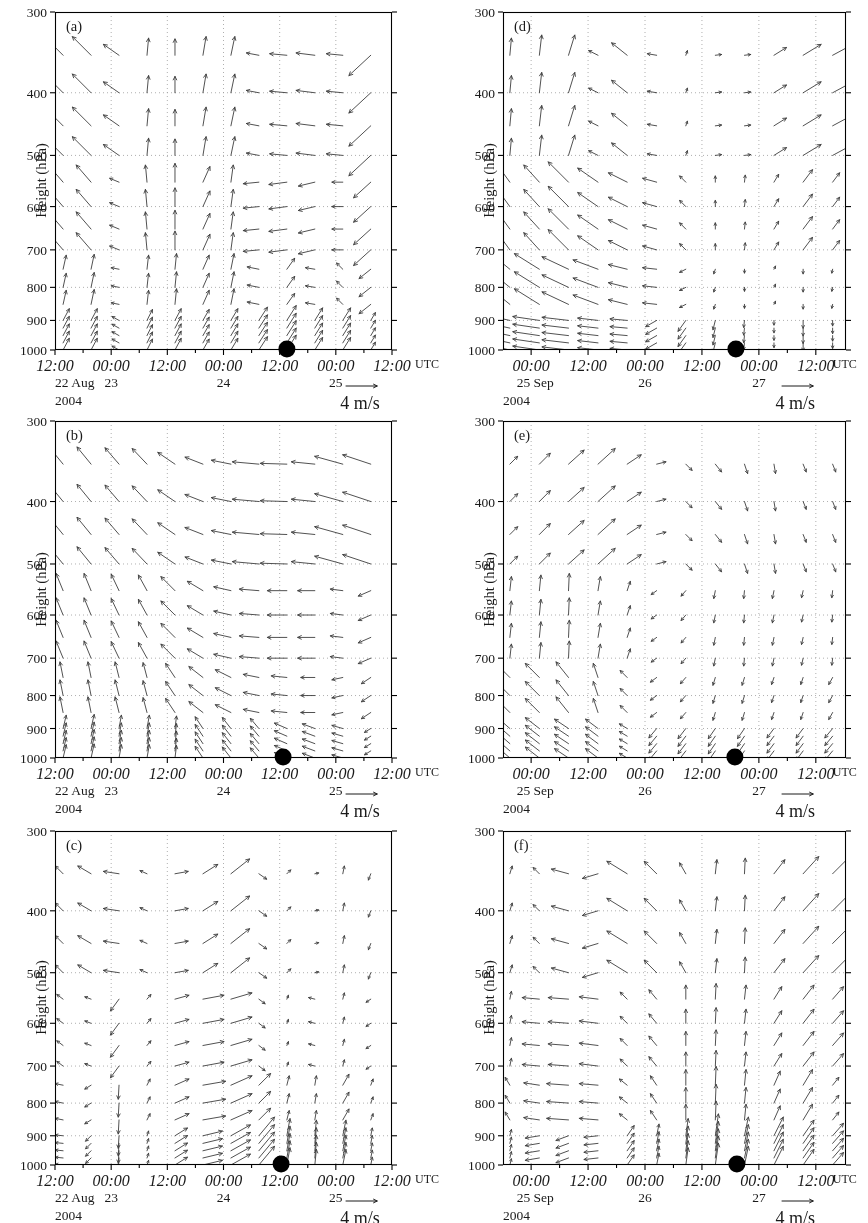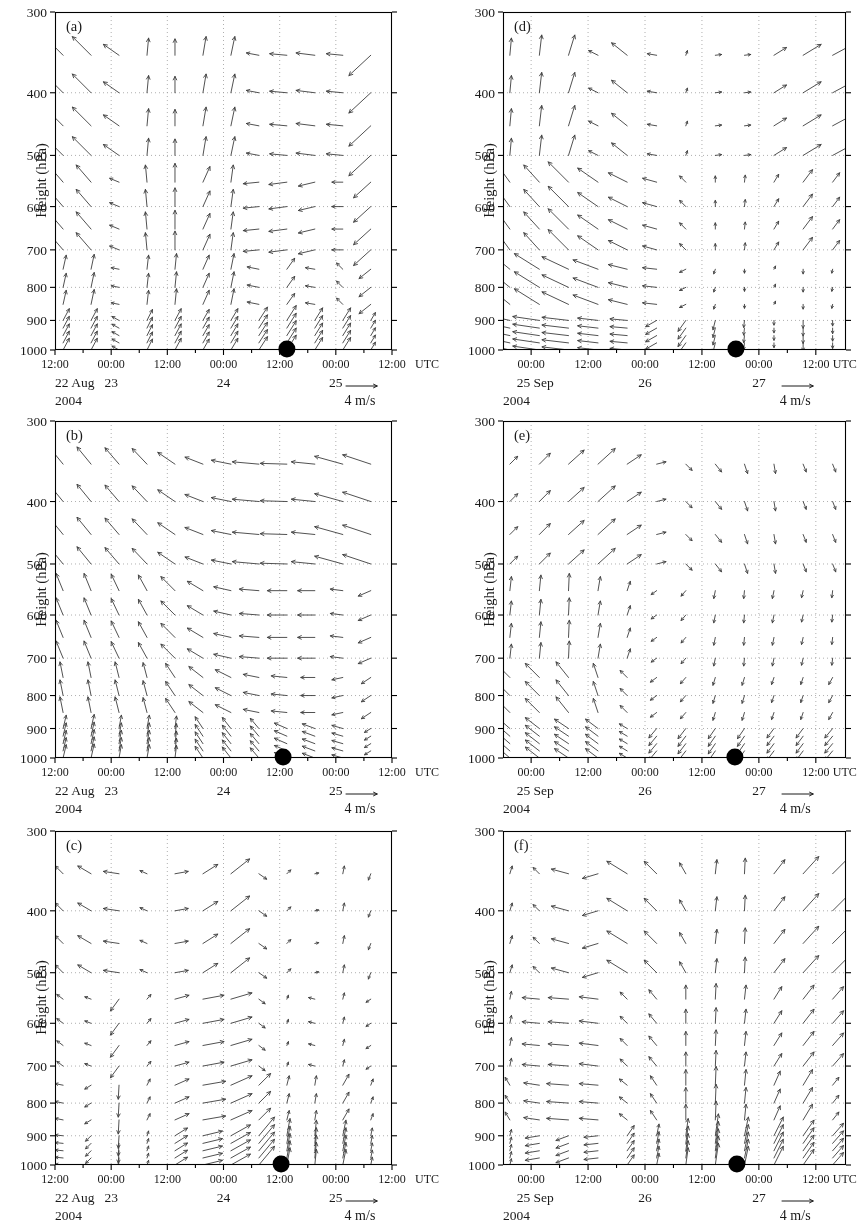--- a/index.html
+++ b/index.html
@@ -2,26 +2,26 @@
 <html><head>
 <meta charset="utf-8">
 <style>
   html,body{margin:0;padding:0;background:#fff;}
   #fig{position:relative;width:868px;height:1223px;background:#fff;overflow:hidden;
        font-family:"Liberation Serif","DejaVu Serif",serif;color:#1a1a1a;}
   .panel-svg{position:absolute;overflow:visible;}
   .ylab{position:absolute;transform:rotate(-90deg);transform-origin:center;
         font-size:14.5px;white-space:nowrap;}
   .ytick{position:absolute;text-align:right;font-size:13.5px;line-height:13px;}
-  .xtick{position:absolute;font-size:12px;white-space:nowrap;}
+  .xtick{position:absolute;font-size:16px;white-space:nowrap;font-style:italic;}
   .xsuffix{position:absolute;font-size:12px;white-space:nowrap;}
   .date{position:absolute;font-size:13.5px;white-space:nowrap;}
   .year{position:absolute;font-size:13.5px;white-space:nowrap;}
   .plabel{position:absolute;font-size:14.5px;}
-  .reflab{position:absolute;font-size:14px;white-space:nowrap;}
+  .reflab{position:absolute;font-size:18px;white-space:nowrap;}
 </style>
 </head>
 <body>
 
 <div id="fig">
     <svg width="337" height="352" viewBox="0 0 337 352" class="panel-svg" style="left: 55px; top: 12px;">
       <defs>
         <clipPath id="clip-a">
           <rect x="0.5" y="0.5" width="336" height="337"></rect>
         </clipPath>

